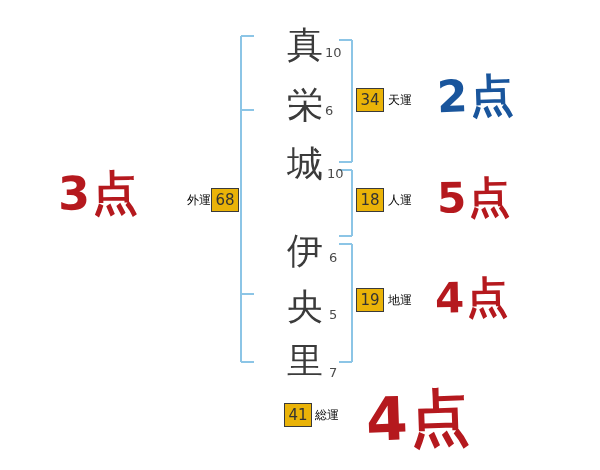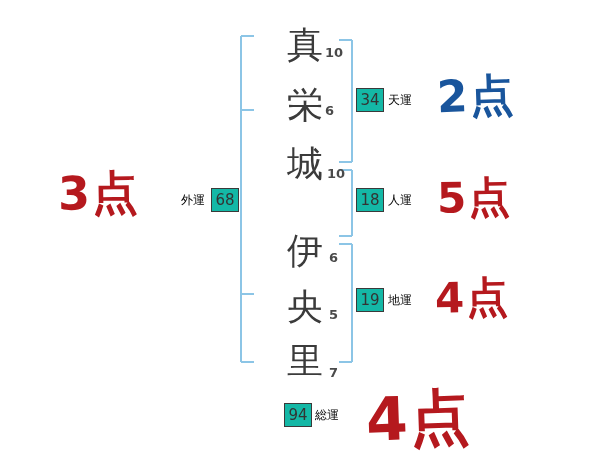--- a/index.html
+++ b/index.html
@@ -18,31 +18,30 @@
     font-size: 36px;
     font-weight: 500;
     color: #3b3b3b;
     line-height: 1;
   }
   .strokes {
     position: absolute;
     font-size: 13px;
     color: #4a4a4a;
     line-height: 1;
-    font-weight: bold;
   }
   .numbox {
     position: absolute;
     width: 26px;
     height: 22px;
     line-height: 22px;
     text-align: center;
     font-size: 15px;
     color: #333333;
-    background: #14b8a6;
+    background: #eab308;
     border: 1.5px solid #3a3a3a;
   }
   .fortune-label {
     position: absolute;
     font-size: 12px;
     color: #000000;
     line-height: 1;
   }
   .score {
     position: absolute;
@@ -98,33 +97,33 @@
   <div class="kanji" style="left:283px; top:289px">央</div>
   <div class="kanji" style="left:283px; top:343px">里</div>
 
   <div class="strokes" style="left:325px; top:46px">10</div>
   <div class="strokes" style="left:325px; top:104px">6</div>
   <div class="strokes" style="left:327px; top:167px">10</div>
   <div class="strokes" style="left:329px; top:251px">6</div>
   <div class="strokes" style="left:329px; top:308px">5</div>
   <div class="strokes" style="left:329px; top:366px">7</div>
 
-  <div class="fortune-label" style="left:181px; top:194px">外運</div>
+  <div class="fortune-label" style="left:187px; top:194px">外運</div>
   <div class="numbox" style="left:211px; top:188px">68</div>
 
   <div class="numbox" style="left:356px; top:88px">34</div>
   <div class="fortune-label" style="left:388px; top:94px">天運</div>
 
   <div class="numbox" style="left:356px; top:188px">18</div>
   <div class="fortune-label" style="left:388px; top:194px">人運</div>
 
   <div class="numbox" style="left:356px; top:288px">19</div>
   <div class="fortune-label" style="left:388px; top:294px">地運</div>
 
-  <div class="numbox" style="left:284px; top:403px">94</div>
+  <div class="numbox" style="left:284px; top:403px">41</div>
   <div class="fortune-label" style="left:315px; top:409px">総運</div>
 
   <div class="score red" style="left:58px;  top:170px; font-size:46px; transform:rotate(-1deg)">3点</div>
   <div class="score blue" style="left:437px; top:74px;  font-size:44px; transform:rotate(-2deg)">2点</div>
   <div class="score red" style="left:437px; top:177px; font-size:42px; transform:rotate(-1deg)">5点</div>
   <div class="score red" style="left:435px; top:277px; font-size:42px; transform:rotate(-1deg)">4点</div>
   <div class="score red" style="left:366px; top:388px; font-size:60px; transform:rotate(-2deg)">4点</div>
 
 </div>
 

